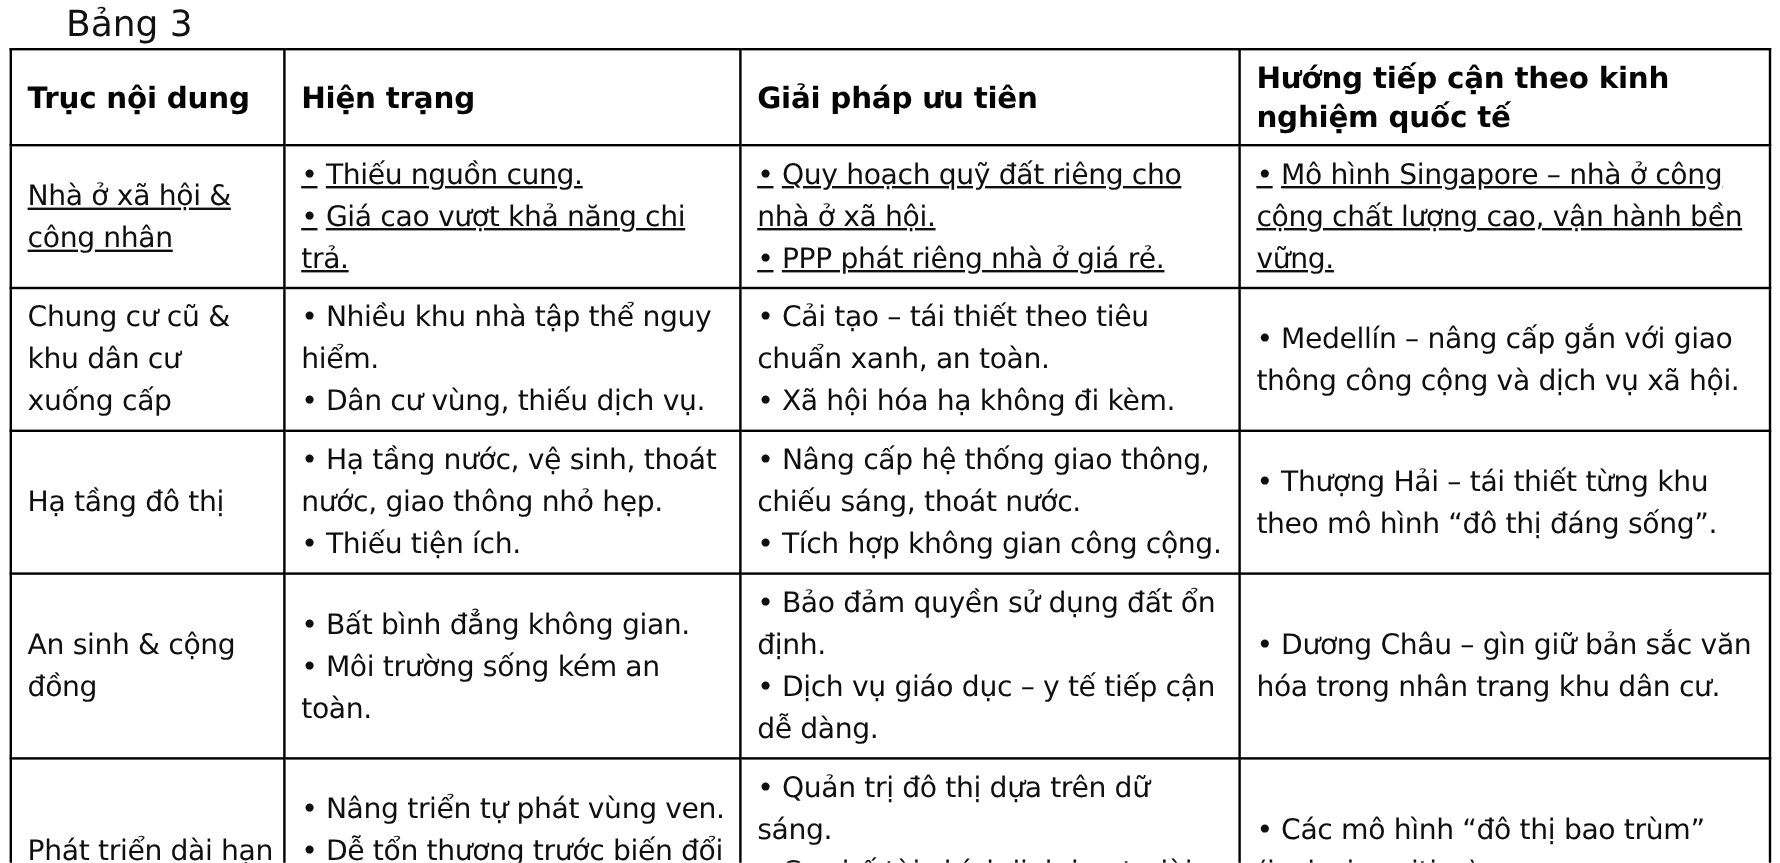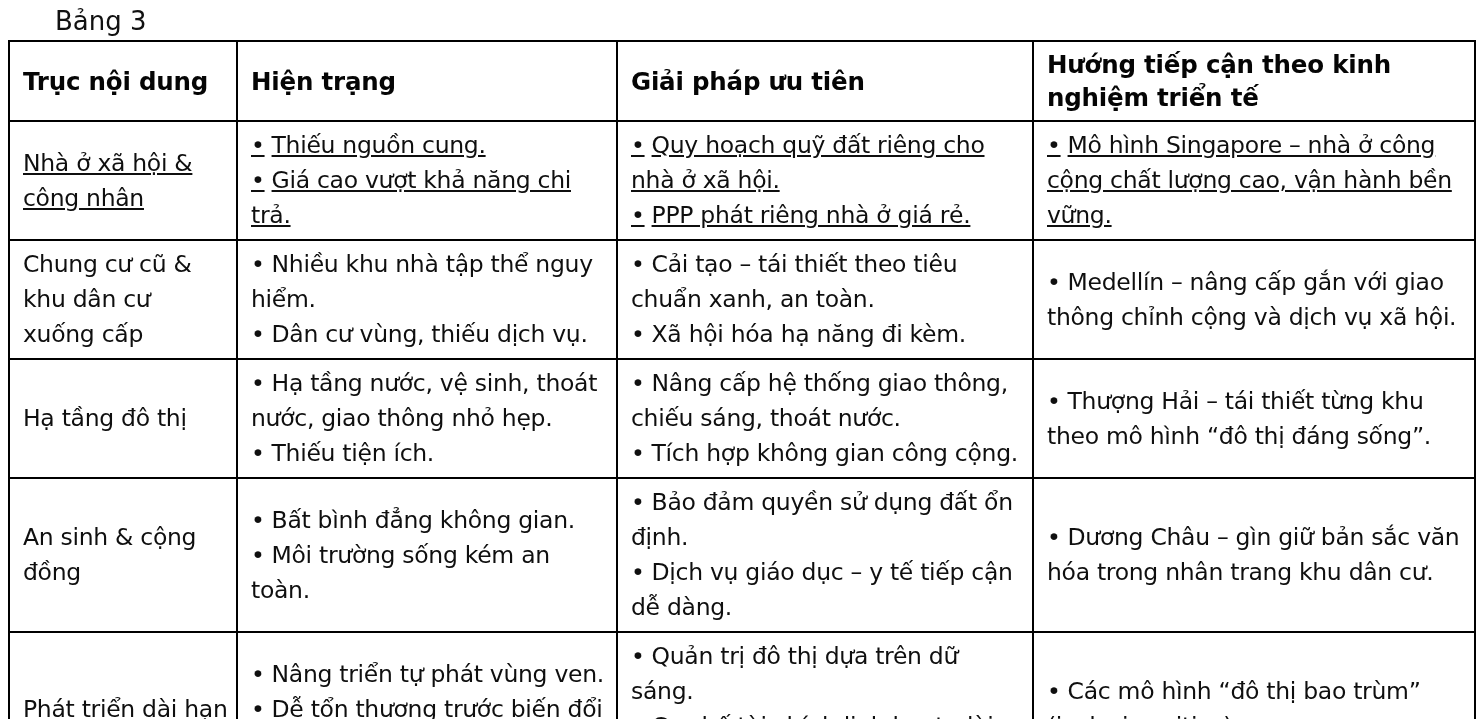--- a/index.html
+++ b/index.html
@@ -9,21 +9,21 @@
     width: 1483px;
     height: 719px;
     background: #ffffff;
     font-family: "DejaVu Sans", "Liberation Sans", sans-serif;
     color: #0f0f0f;
   }
   .doc-title {
     position: absolute;
     left: 55px;
     top: 4px;
-    font-size: 26px;
+    font-size: 30px;
     line-height: 34px;
     color: #111111;
   }
   table.main {
     position: absolute;
     left: 8px;
     top: 40px;
     width: 1466px;
     border-collapse: collapse;
     table-layout: fixed;
@@ -76,21 +76,21 @@
         <col class="c2">
         <col class="c3">
         <col class="c4">
       </colgroup>
 
     <tbody>
         <tr class="hdr">
       <th>Trục nội dung</th>
       <th>Hiện trạng</th>
       <th>Giải pháp ưu tiên</th>
-      <th>Hướng tiếp cận theo kinh nghiệm triển tế</th>
+      <th>Hướng tiếp cận theo kinh nghiệm quốc tế</th>
     </tr>
 
     <tr class="r1">
       <td>
         <span class="topic">Nhà ở xã hội &amp; công nhân</span>
       </td>
       <td>
         <div class="li"><span class="b">•</span><span>Thiếu nguồn cung.</span></div>
         <div class="li"><span class="b">•</span><span>Giá cao vượt khả năng chi trả.</span></div>
       </td>
@@ -106,24 +106,24 @@
     <tr class="r2">
       <td>
         <span class="topic">Chung cư cũ &amp; khu dân cư xuống cấp</span>
       </td>
       <td>
         <div class="li"><span class="b">•</span><span>Nhiều khu nhà tập thể nguy hiểm.</span></div>
         <div class="li"><span class="b">•</span><span>Dân cư vùng, thiếu dịch vụ.</span></div>
       </td>
       <td>
         <div class="li"><span class="b">•</span><span>Cải tạo – tái thiết theo tiêu chuẩn xanh, an toàn.</span></div>
-        <div class="li"><span class="b">•</span><span>Xã hội hóa hạ năng đi kèm.</span></div>
+        <div class="li"><span class="b">•</span><span>Xã hội hóa hạ không đi kèm.</span></div>
       </td>
       <td>
-        <div class="li"><span class="b">•</span><span>Medellín – nâng cấp gắn với giao thông chỉnh cộng và dịch vụ xã hội.</span></div>
+        <div class="li"><span class="b">•</span><span>Medellín – nâng cấp gắn với giao thông công cộng và dịch vụ xã hội.</span></div>
       </td>
     </tr>
 
     <tr class="r3">
       <td>
         <span class="topic">Hạ tầng đô thị</span>
       </td>
       <td>
         <div class="li"><span class="b">•</span><span>Hạ tầng nước, vệ sinh, thoát nước, giao thông nhỏ hẹp.</span></div>
         <div class="li"><span class="b">•</span><span>Thiếu tiện ích.</span></div>

